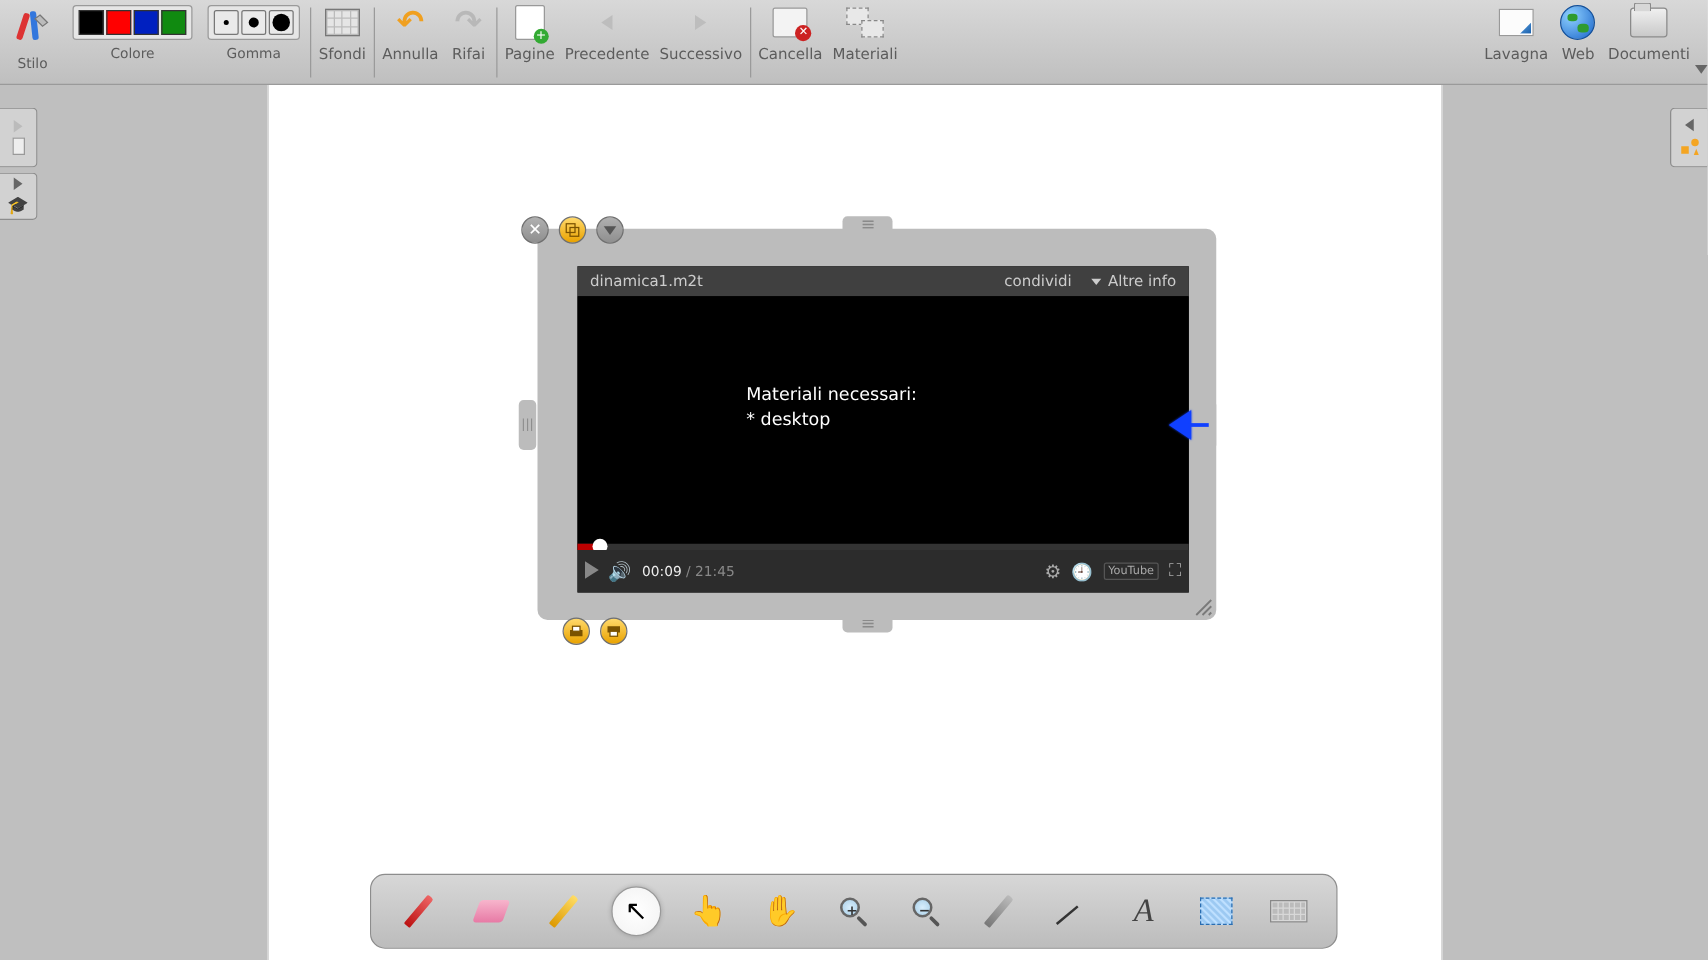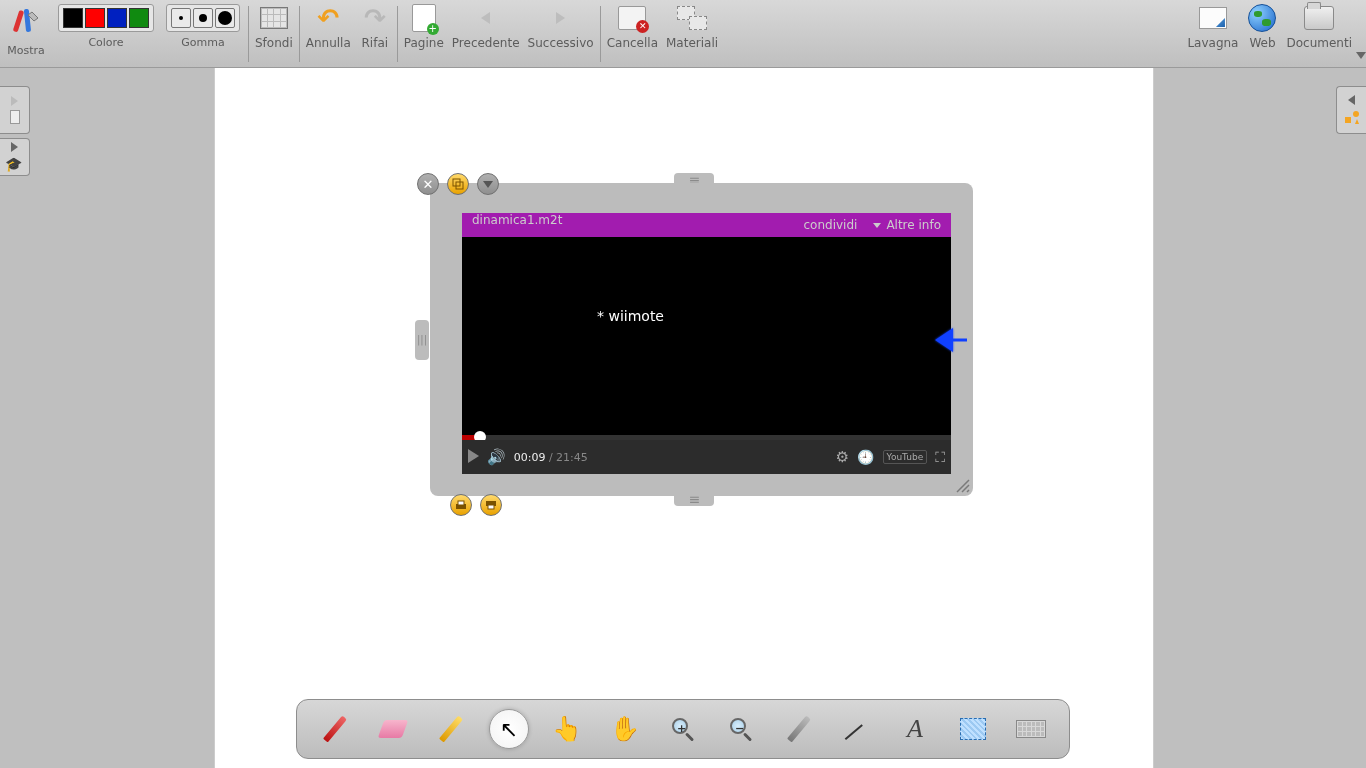--- a/index.html
+++ b/index.html
@@ -33,21 +33,21 @@
 
 
 .sidehandle { position:absolute; left:0; width:30px; background:#d2d2d2; border:1px solid #8d8d8d; border-left:none; border-radius:0 4px 4px 0; display:flex; flex-direction:column; align-items:center; justify-content:center; gap:4px; }
 .sidehandle.r { left:auto; right:0; border:1px solid #8d8d8d; border-right:none; border-radius:4px 0 0 4px;}
 
 
 #widget { position:absolute; left:415px; top:173px; width:558px; height:333px; }
 .whandle { position:absolute; background:#bcbcbc; border-radius:4px; display:flex; align-items:center; justify-content:center; }
 .wframe { position:absolute; left:15px; top:10px; right:0; bottom:10px; background:#bcbcbc; border-radius:8px; padding:20px; }
 .wframe-inner { position:absolute; left:32px; top:30px; right:22px; bottom:22px; background:#000; }
-.vhdr { height:24px; background:#a21caf; color:#ccc; font-size:12px; display:flex; padding:0 10px; justify-content:space-between;}
+.vhdr { height:24px; background:#404040; color:#ccc; font-size:12px; display:flex; align-items:center; padding:0 10px; justify-content:space-between;}
 .vbody { position:absolute; top:24px; bottom:34px; left:0; right:0; background:#000; color:#fff; padding:70px 0 0 135px; font-size:14px; line-height:1.4; }
 .vctrl { position:absolute; bottom:0; left:0; right:0; height:34px; background:#2c2c2c; display:flex; align-items:center; padding:0 6px; gap:8px; color:#aaa; font-size:11px; }
 .seekbar { position:absolute; bottom:34px; left:0; right:0; height:5px; background:#333; }
 .seekdot { position:absolute; left:12px; top:-4px; width:12px; height:12px; border-radius:50%; background:#fff; }
 .seekprog { position:absolute; left:0; top:0; height:5px; width:14px; background:#b00; }
 
 
 .rbt { width:22px; height:22px; border-radius:50%; background:linear-gradient(#b0b0b0,#8f8f8f); border:1px solid #707070; display:flex; align-items:center; justify-content:center; color:#fff; font-size:13px; font-weight:bold; }
 
 
@@ -134,21 +134,21 @@
       <div class="tbtn">
         <div class="iconbox">
           <svg width="32" height="32" viewBox="0 0 32 32">
             <rect x="6" y="4" width="5" height="22" rx="2" fill="#d33" transform="rotate(18 8 15)"></rect>
             <rect x="15" y="3" width="5" height="23" rx="2" fill="#37d" transform="rotate(-6 17 15)"></rect>
             <path d="M22 6 l6 6 -4 3 -6 -6 z" fill="#bbb" stroke="#777"></path>
           </svg>
         </div>
       </div>
     </div>
-    <div class="tlabel">Mostra</div>
+    <div class="tlabel">Stilo</div>
   </div>
 
   <div class="tgroup">
     <div class="ticons">
       <div class="swatchframe">
         <div class="swatch" style="background:#000"></div>
         <div class="swatch" style="background:#ff0000"></div>
         <div class="swatch" style="background:#0020c0"></div>
         <div class="swatch" style="background:#108a10"></div>
       </div>
@@ -320,21 +320,22 @@
         <span>dinamica1.m2t</span>
         <span style="display:flex;gap:16px;align-items:center">
           <span>condividi</span>
           <span style="display:flex;align-items:center;gap:5px">
             <span style="display:inline-block;width:0;height:0;border-left:4px solid transparent;border-right:4px solid transparent;border-top:5px solid #ccc"></span>
             <span>Altre info</span>
           </span>
         </span>
       </div>
       <div class="vbody">
-        <div>* wiimote</div>
+        <div>Materiali necessari:</div>
+        <div>* desktop</div>
       </div>
       <div class="seekbar">
         <div class="seekprog"></div>
         <div class="seekdot"></div>
       </div>
       <div class="vctrl">
         <span style="cursor:pointer">
           <span style="display:inline-block;width:0;height:0;border-top:7px solid transparent;border-bottom:7px solid transparent;border-left:11px solid #888"></span>
         </span>
         <span style="font-size:15px;cursor:pointer">🔊</span>

